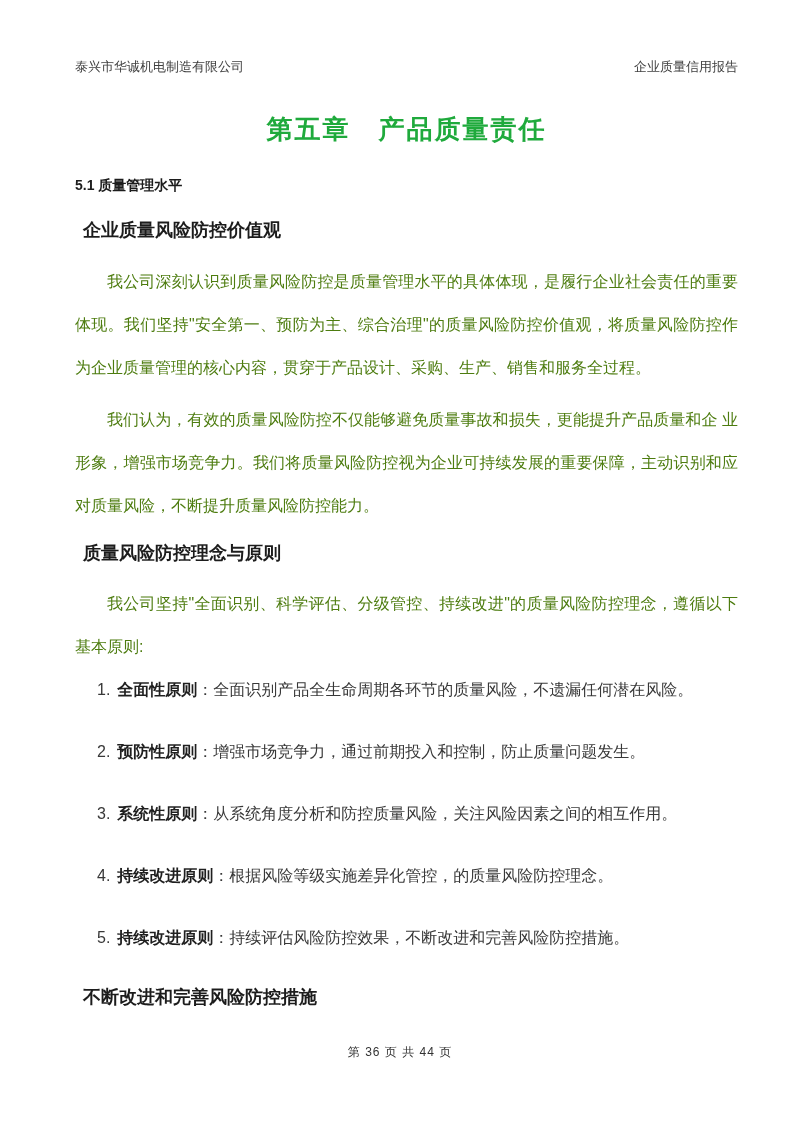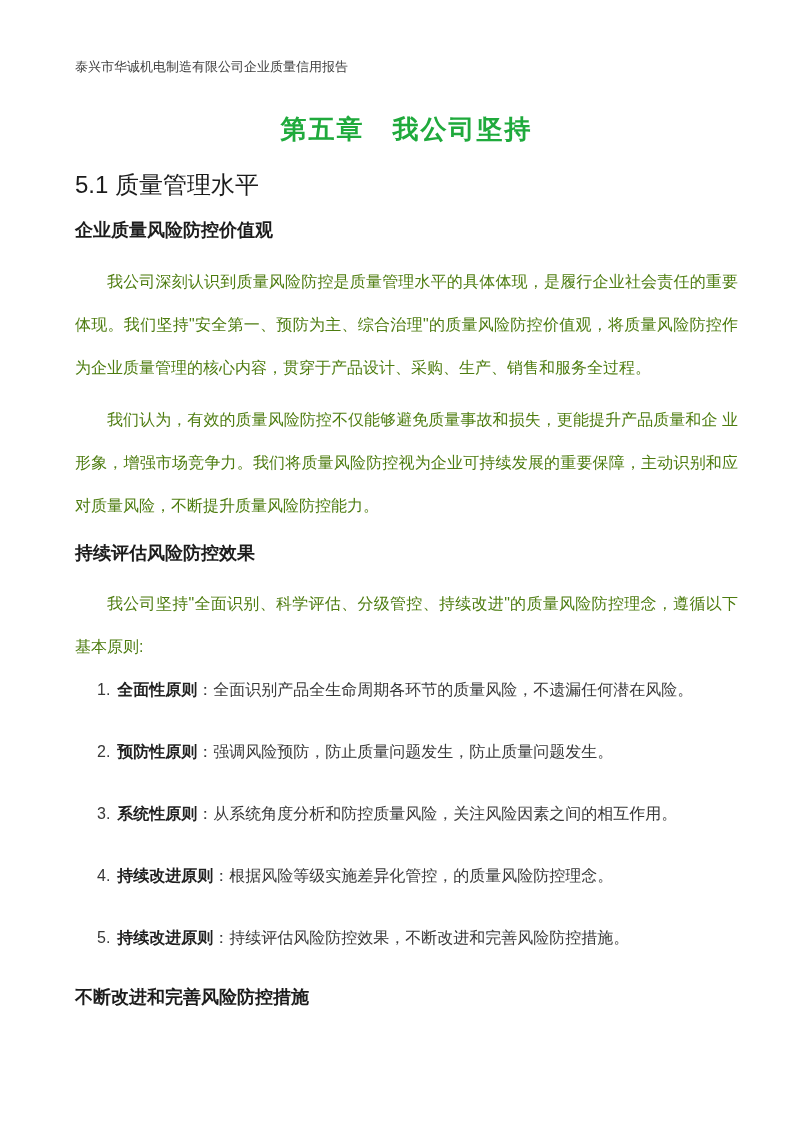--- a/index.html
+++ b/index.html
@@ -9,44 +9,45 @@
     height: 1131px;
     background: #ffffff;
     box-sizing: border-box;
     padding: 0 62px 0 75px;
     font-family: "Liberation Sans", "DejaVu Sans", sans-serif;
     color: #383838;
     overflow: hidden;
   }
   .header {
     display: flex;
+    justify-content: space-between;
     align-items: flex-end;
     padding-top: 58px;
     font-size: 13px;
     line-height: 18px;
     color: #3f3f3f;
   }
   .chapter-title {
     margin: 36px 0 0 0;
     text-align: center;
     font-size: 26px;
     line-height: 34px;
     font-weight: bold;
     letter-spacing: 2px;
     color: #1faa3c;
   }
   .section-title {
     margin: 26px 0 0 0;
-    font-size: 24px;
+    font-size: 14px;
     line-height: 26px;
-    font-weight: normal;
+    font-weight: bold;
     color: #1c1c1c;
   }
   .sub-heading {
-    margin: 20px 0 0 0;
+    margin: 20px 0 0 8px;
     font-size: 18px;
     line-height: 25px;
     font-weight: bold;
     color: #1c1c1c;
   }
   .sub-heading.mt14 { margin-top: 14px; }
   .sub-heading.mt26 { margin-top: 26px; }
   .body-para {
     margin: 9px 0 0 0;
     font-size: 16px;
@@ -85,48 +86,51 @@
 </head>
 <body>
 
 <div class="page">
 
   <div class="header">
     <span>泰兴市华诚机电制造有限公司</span>
     <span>企业质量信用报告</span>
   </div>
 
-  <div class="chapter-title">第五章　我公司坚持</div>
+  <div class="chapter-title">第五章　产品质量责任</div>
 
   <div class="section-title">5.1 质量管理水平</div>
 
   <div class="sub-heading">企业质量风险防控价值观</div>
 
   <p class="body-para first">我公司深刻认识到质量风险防控是质量管理水平的具体体现，是履行企业社会责任的重要体现。我们坚持"安全第一、预防为主、综合治理"的质量风险防控价值观，将质量风险防控作为企业质量管理的核心内容，贯穿于产品设计、采购、生产、销售和服务全过程。</p>
 
   <p class="body-para">我们认为，有效的质量风险防控不仅能够避免质量事故和损失，更能提升产品质量和企 业形象，增强市场竞争力。我们将质量风险防控视为企业可持续发展的重要保障，主动识别和应对质量风险，不断提升质量风险防控能力。</p>
 
-  <div class="sub-heading mt14">持续评估风险防控效果</div>
+  <div class="sub-heading mt14">质量风险防控理念与原则</div>
 
   <p class="body-para mt16">我公司坚持"全面识别、科学评估、分级管控、持续改进"的质量风险防控理念，遵循以下基本原则:</p>
 
   <ol class="principles">
     <li class="principle">
       <span class="num">1.</span><b>全面性原则</b><span>：全面识别产品全生命周期各环节的质量风险，不遗漏任何潜在风险。</span>
     </li>
     <li class="principle">
-      <span class="num">2.</span><b>预防性原则</b><span>：强调风险预防，防止质量问题发生，防止质量问题发生。</span>
+      <span class="num">2.</span><b>预防性原则</b><span>：增强市场竞争力，通过前期投入和控制，防止质量问题发生。</span>
     </li>
     <li class="principle">
       <span class="num">3.</span><b>系统性原则</b><span>：从系统角度分析和防控质量风险，关注风险因素之间的相互作用。</span>
     </li>
     <li class="principle">
       <span class="num">4.</span><b>持续改进原则</b><span>：根据风险等级实施差异化管控，的质量风险防控理念。</span>
     </li>
     <li class="principle">
       <span class="num">5.</span><b>持续改进原则</b><span>：持续评估风险防控效果，不断改进和完善风险防控措施。</span>
     </li>
   </ol>
 
   <div class="sub-heading mt26">不断改进和完善风险防控措施</div>
 
+  <div class="footer">
+    <span>第 36 页 共 44 页</span>
+  </div>
 
 </div>
 
 </body></html>

